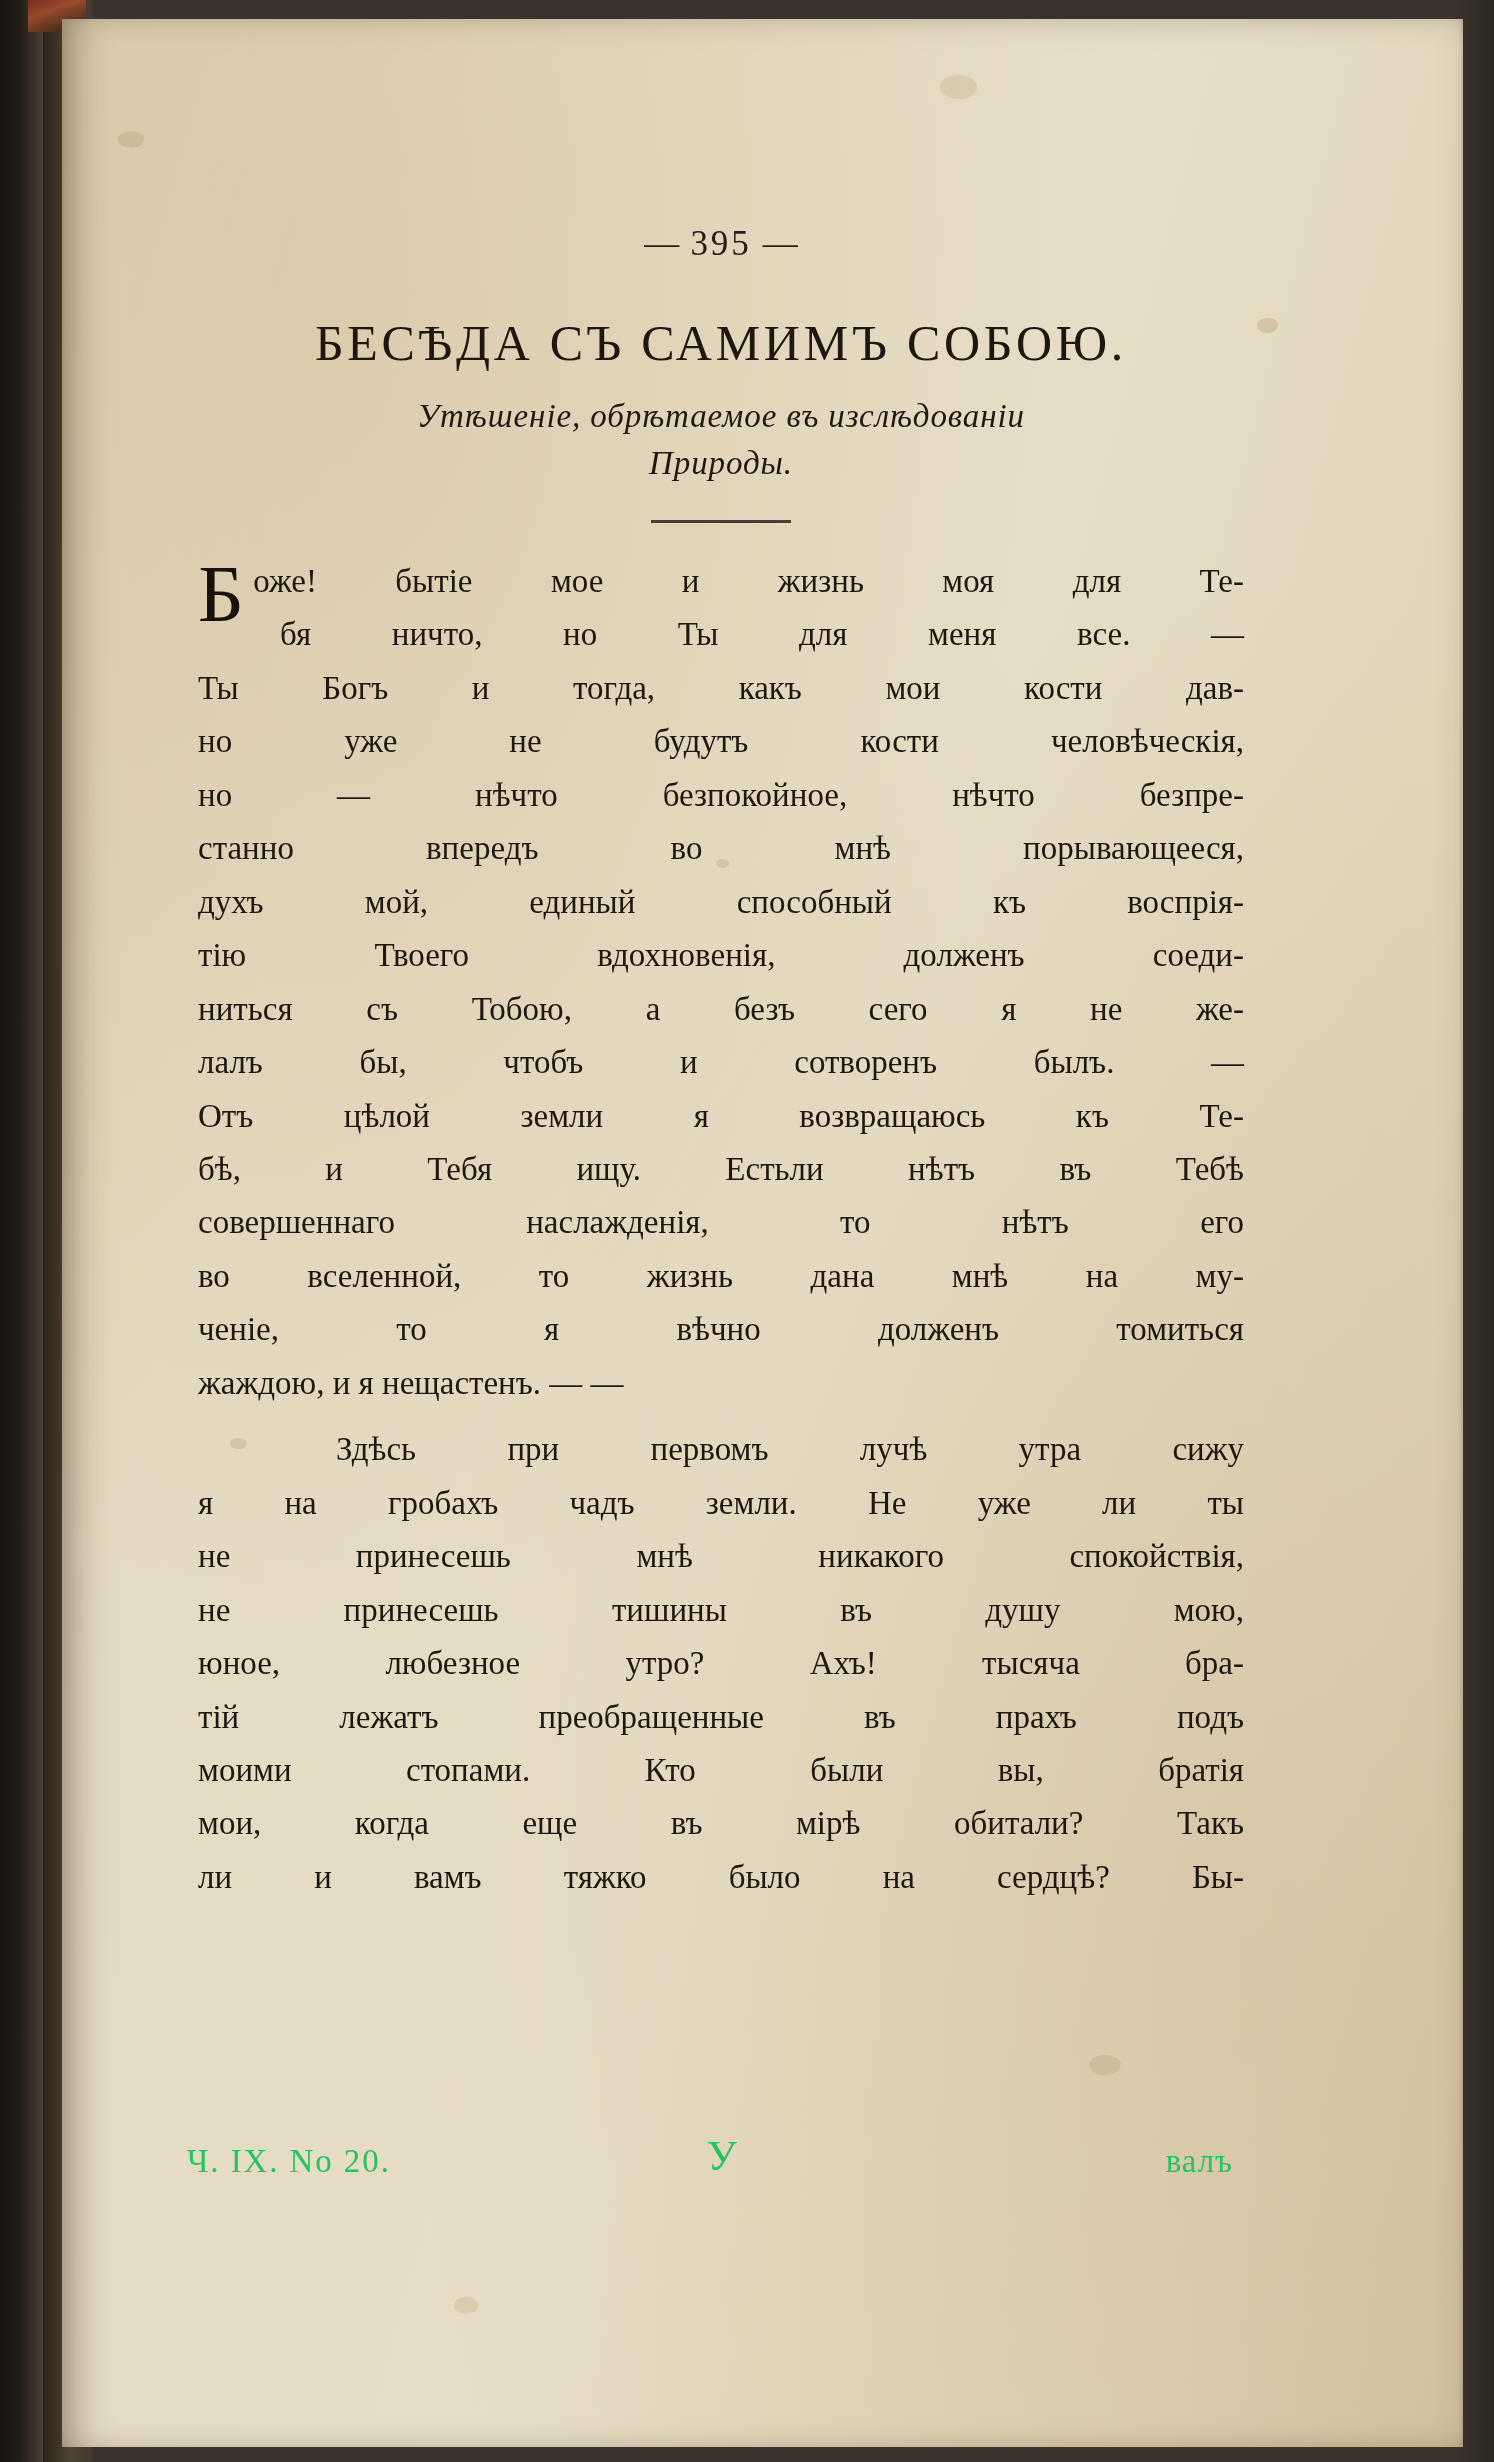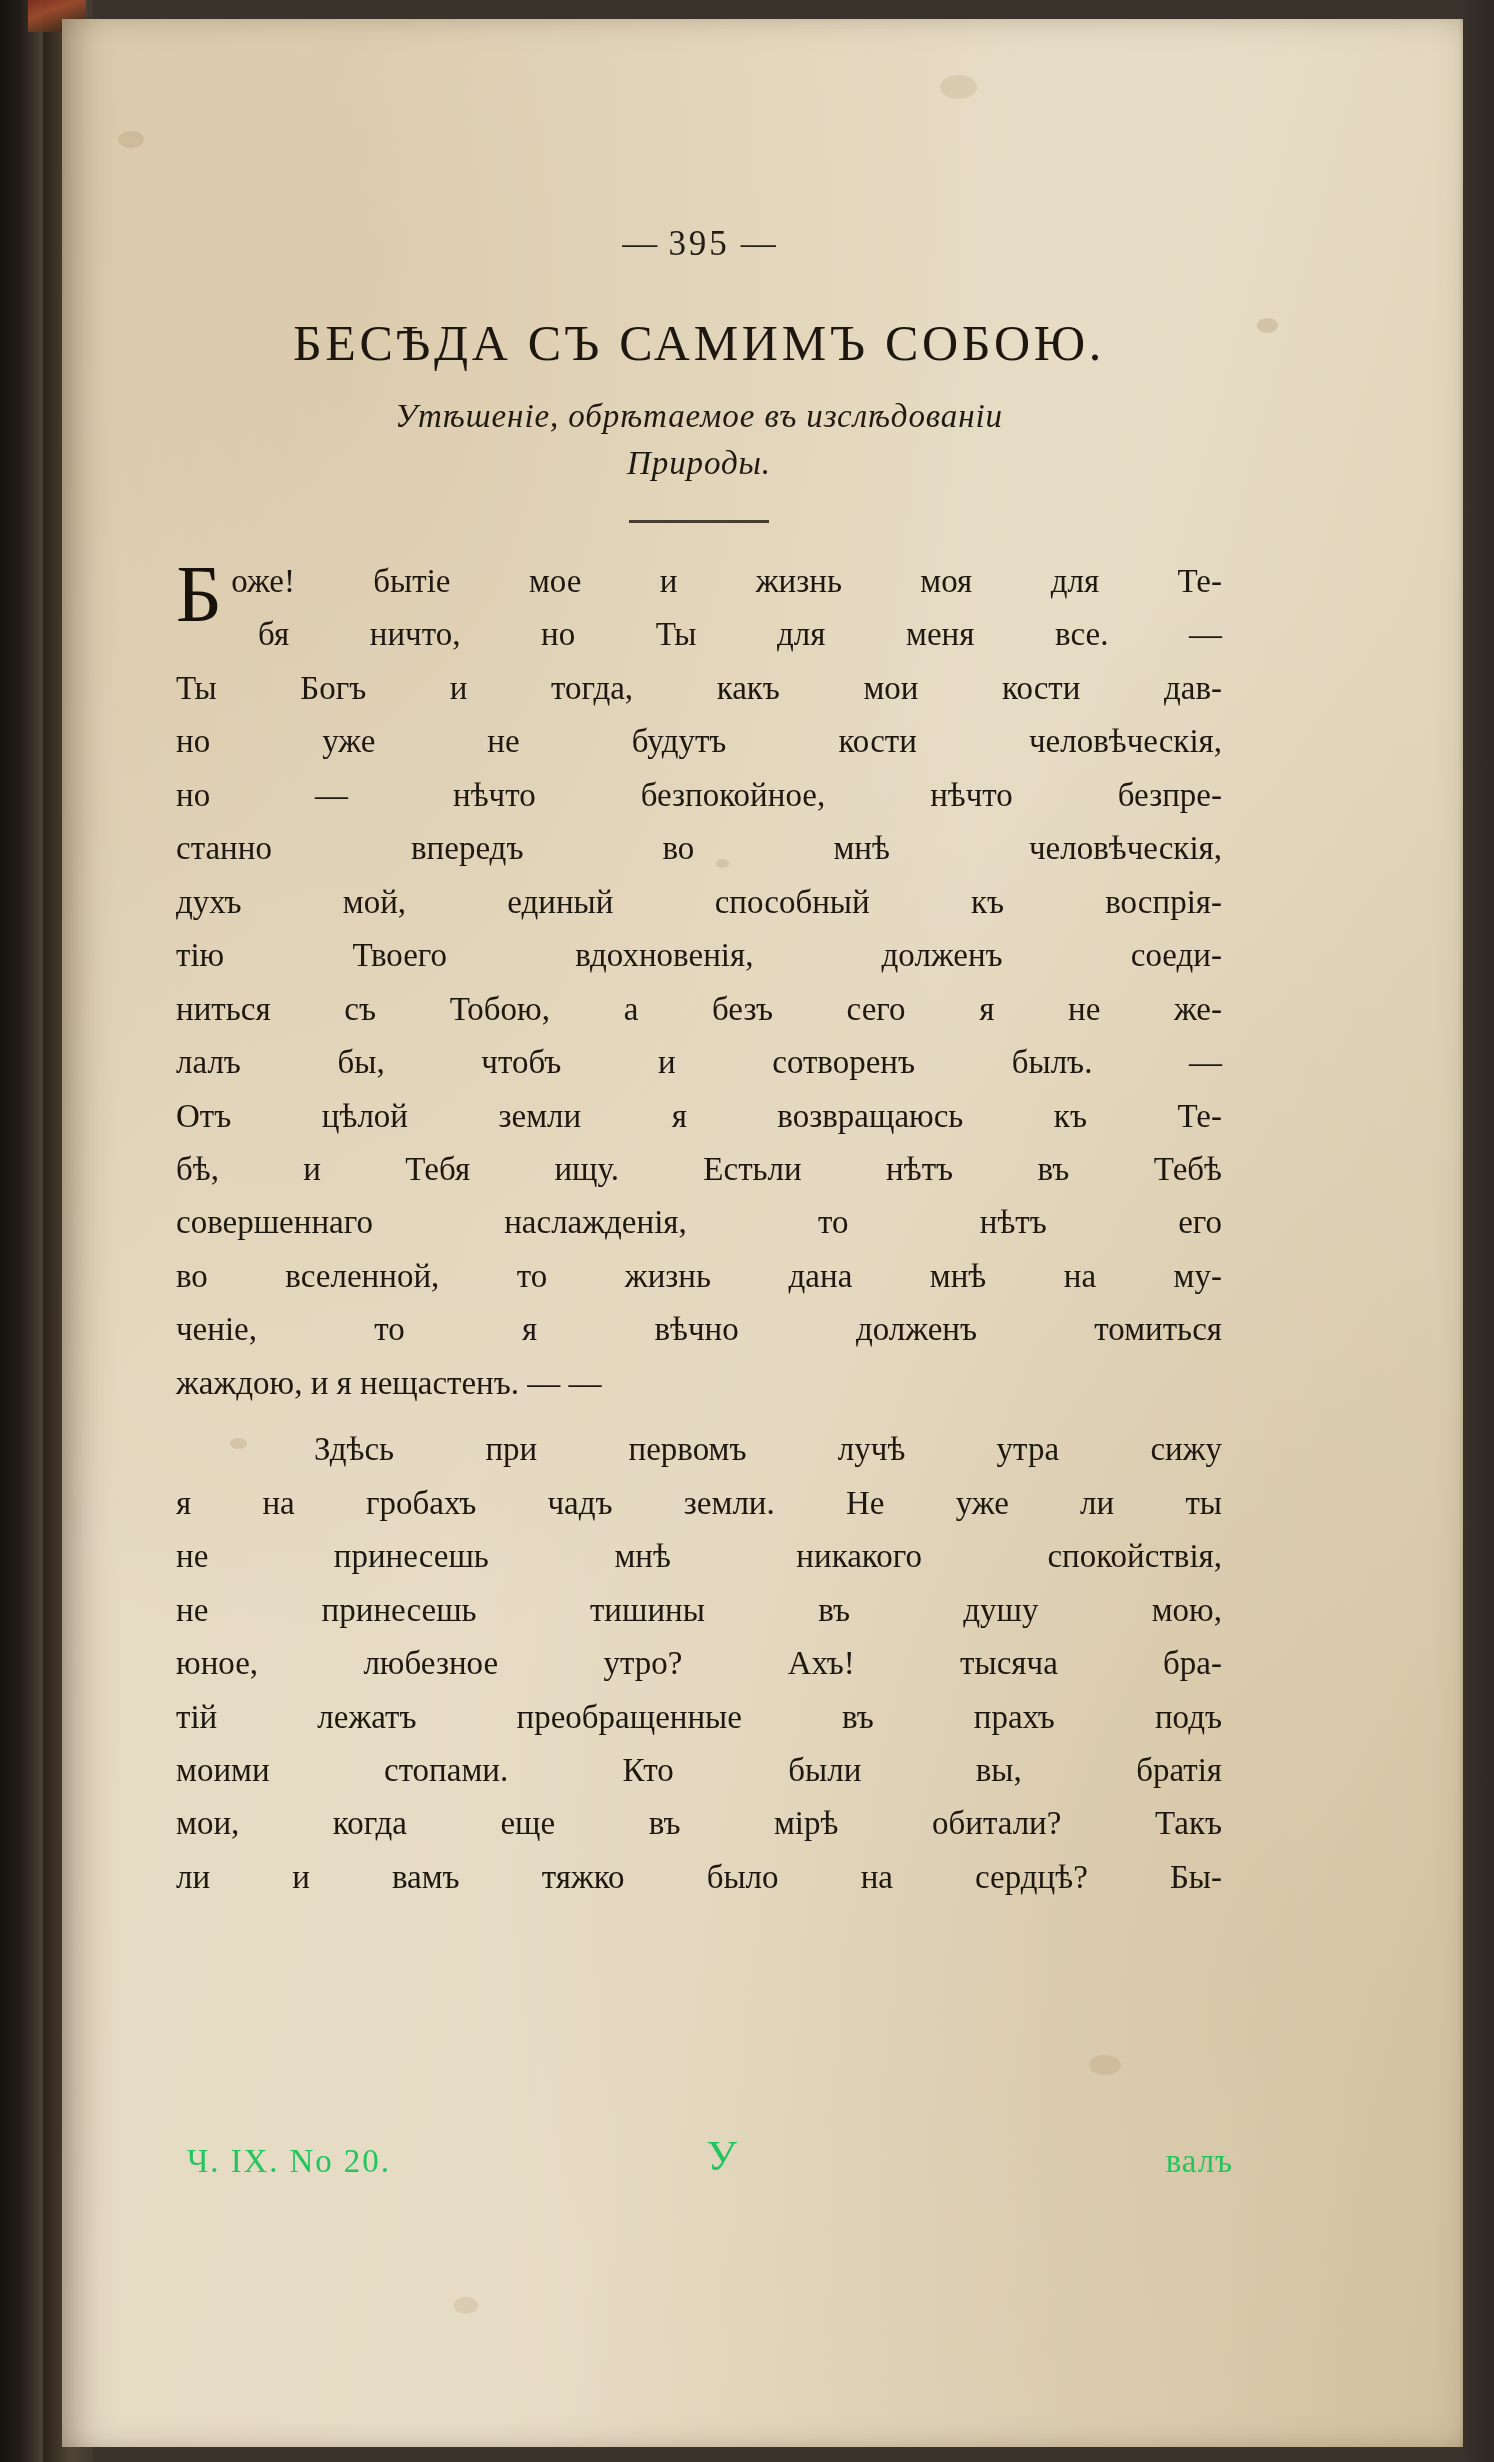--- a/index.html
+++ b/index.html
@@ -61,21 +61,21 @@
   
   .spot {
     position: absolute;
     border-radius: 50%;
     pointer-events: none;
   }
 
   
   #column {
     position: absolute;
-    left: 176px;
+    left: 198px;
     top: 224px;
     width: 1046px;
     color: #201a14;
   }
 
   .folio {
     text-align: center;
     font-size: 35px;
     letter-spacing: 2.8px;
     color: #241d16;
@@ -204,21 +204,21 @@
 
     <div class="body">
 
       <div class="drop-wrap">
         <span class="dropcap">Б</span>
         <span class="ln j">оже! бытіе мое и жизнь моя для Те-</span>
         <span class="ln j indent-1">бя ничто, но Ты для меня все. —</span>
         <span class="ln j">Ты Богъ и тогда, какъ мои кости дав-</span>
         <span class="ln j">но уже не будутъ кости человѣческія,</span>
         <span class="ln j">но — нѣчто безпокойное, нѣчто безпре-</span>
-        <span class="ln j">станно впередъ во мнѣ человѣческія,</span>
+        <span class="ln j">станно впередъ во мнѣ порывающееся,</span>
         <span class="ln j">духъ мой, единый способный къ воспрія-</span>
         <span class="ln j">тію Твоего вдохновенія, долженъ соеди-</span>
         <span class="ln j">ниться съ Тобою, а безъ сего я не же-</span>
         <span class="ln j">лалъ бы, чтобъ и сотворенъ былъ. —</span>
         <span class="ln j">Отъ цѣлой земли я возвращаюсь къ Те-</span>
         <span class="ln j">бѣ, и Тебя ищу. Естьли нѣтъ въ Тебѣ</span>
         <span class="ln j">совершеннаго наслажденія, то нѣтъ его</span>
         <span class="ln j">во вселенной, то жизнь дана мнѣ на му-</span>
         <span class="ln j">ченіе, то я вѣчно долженъ томиться</span>
         <span class="ln">жаждою, и я нещастенъ. — —</span>

